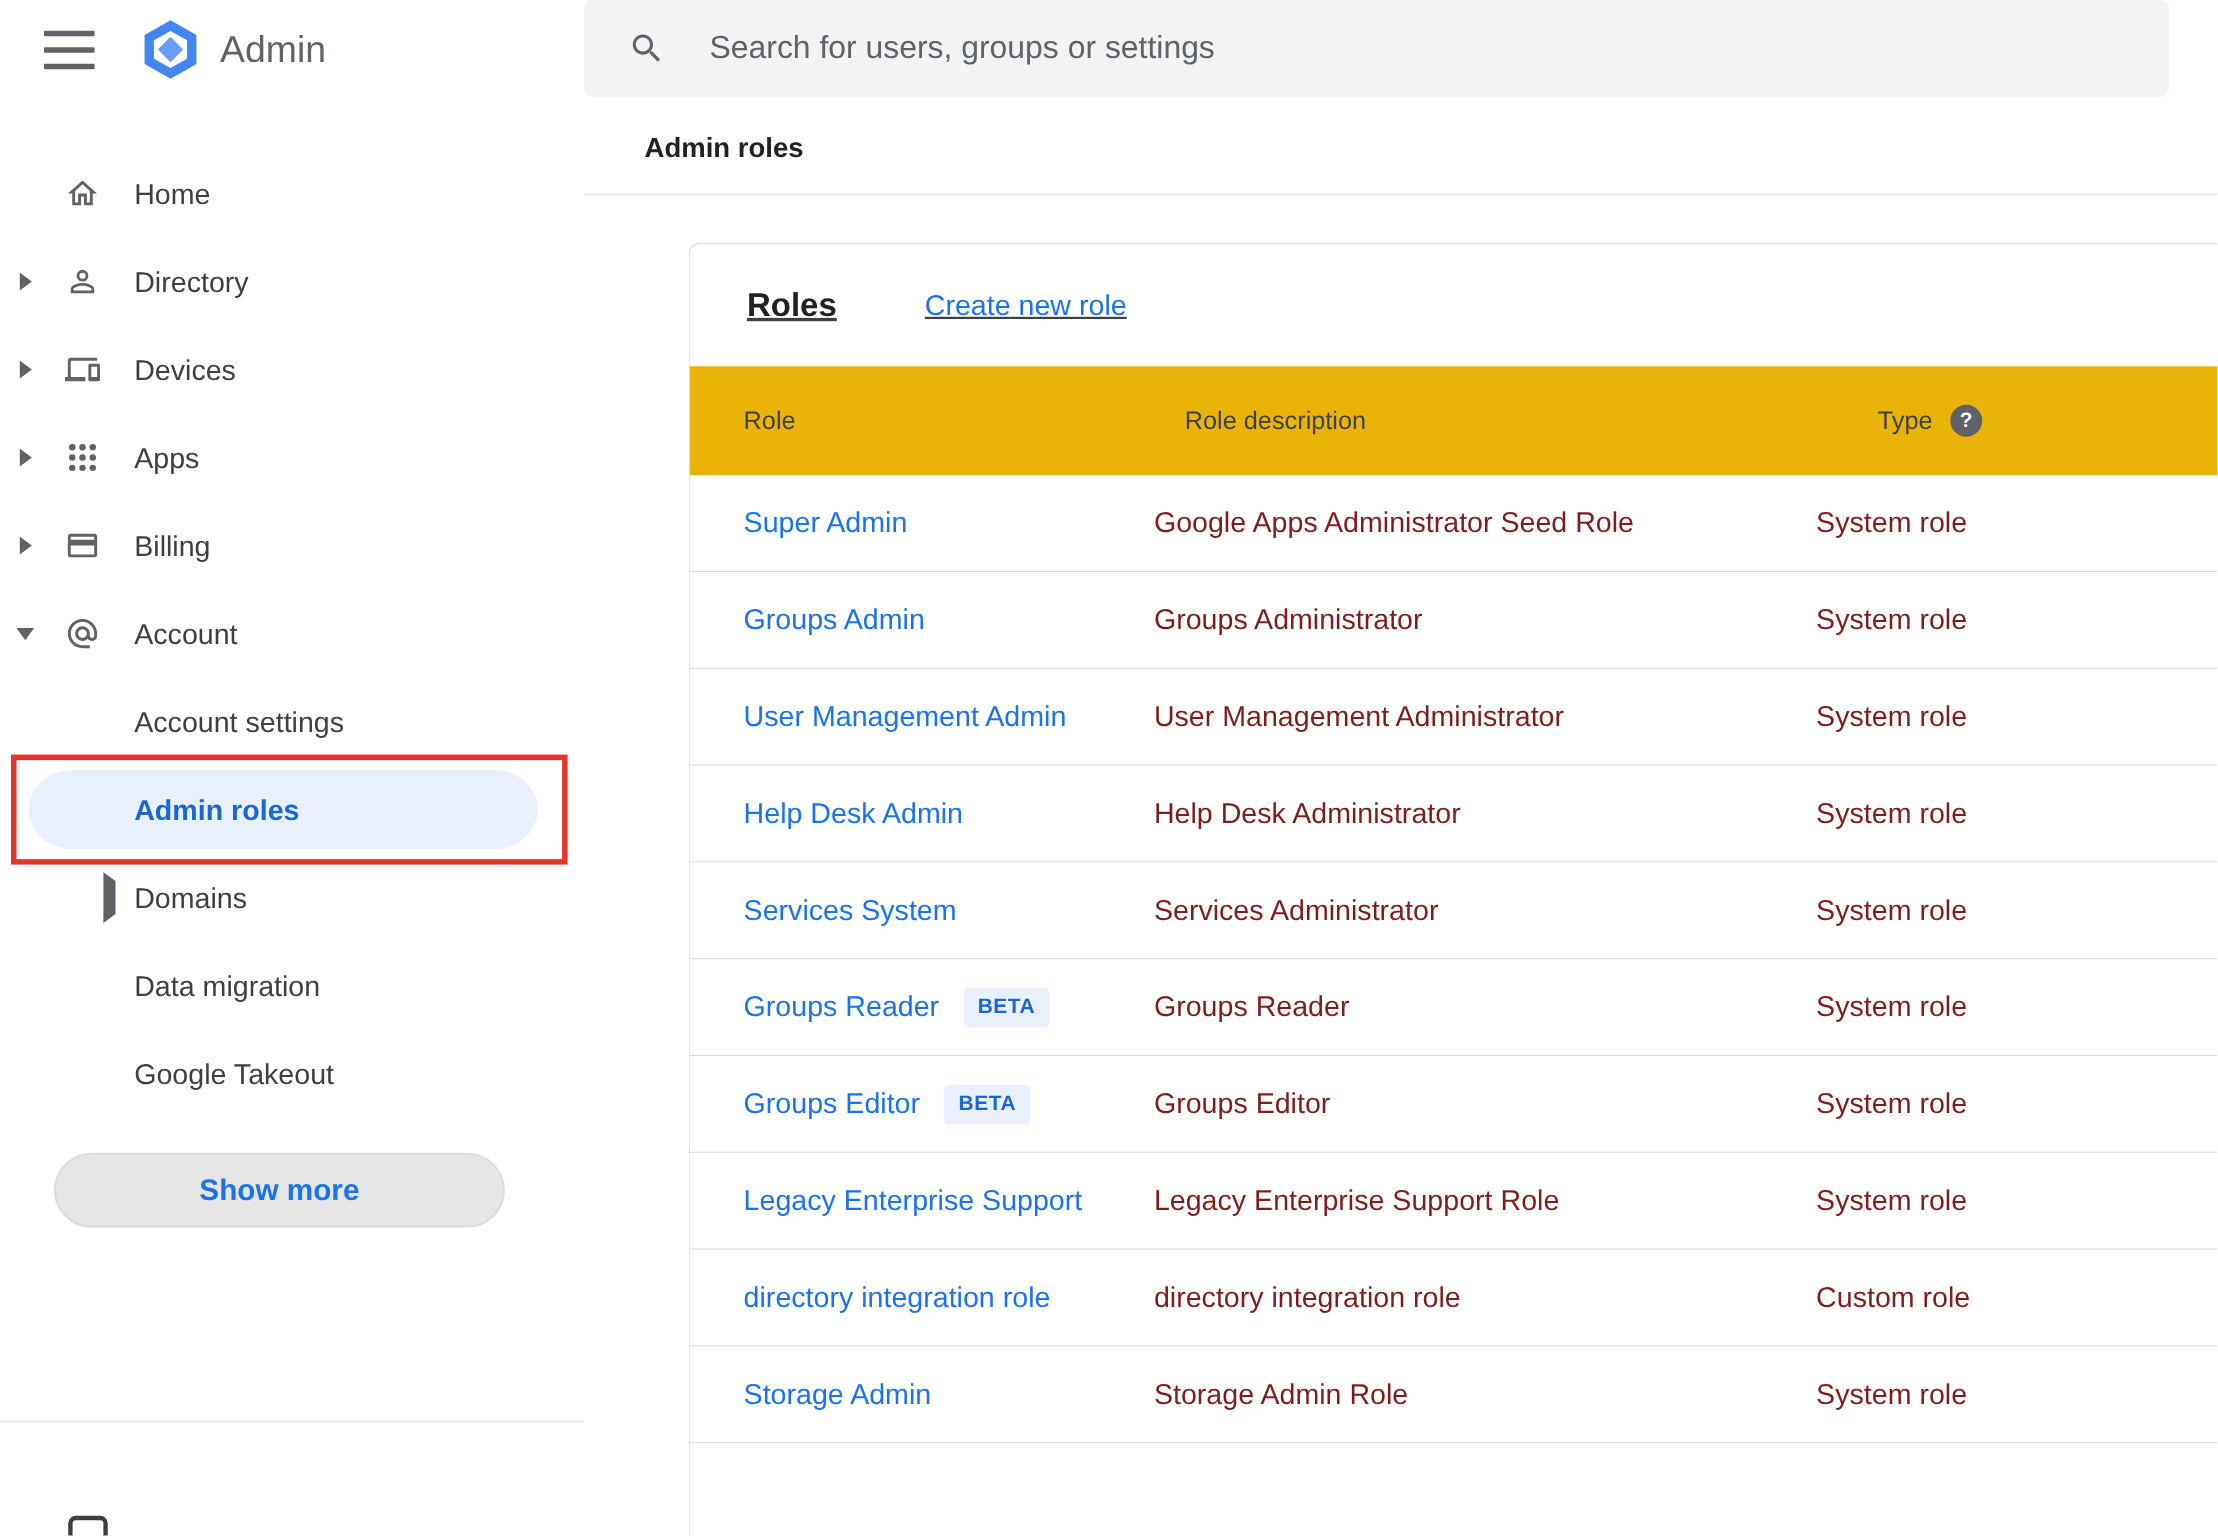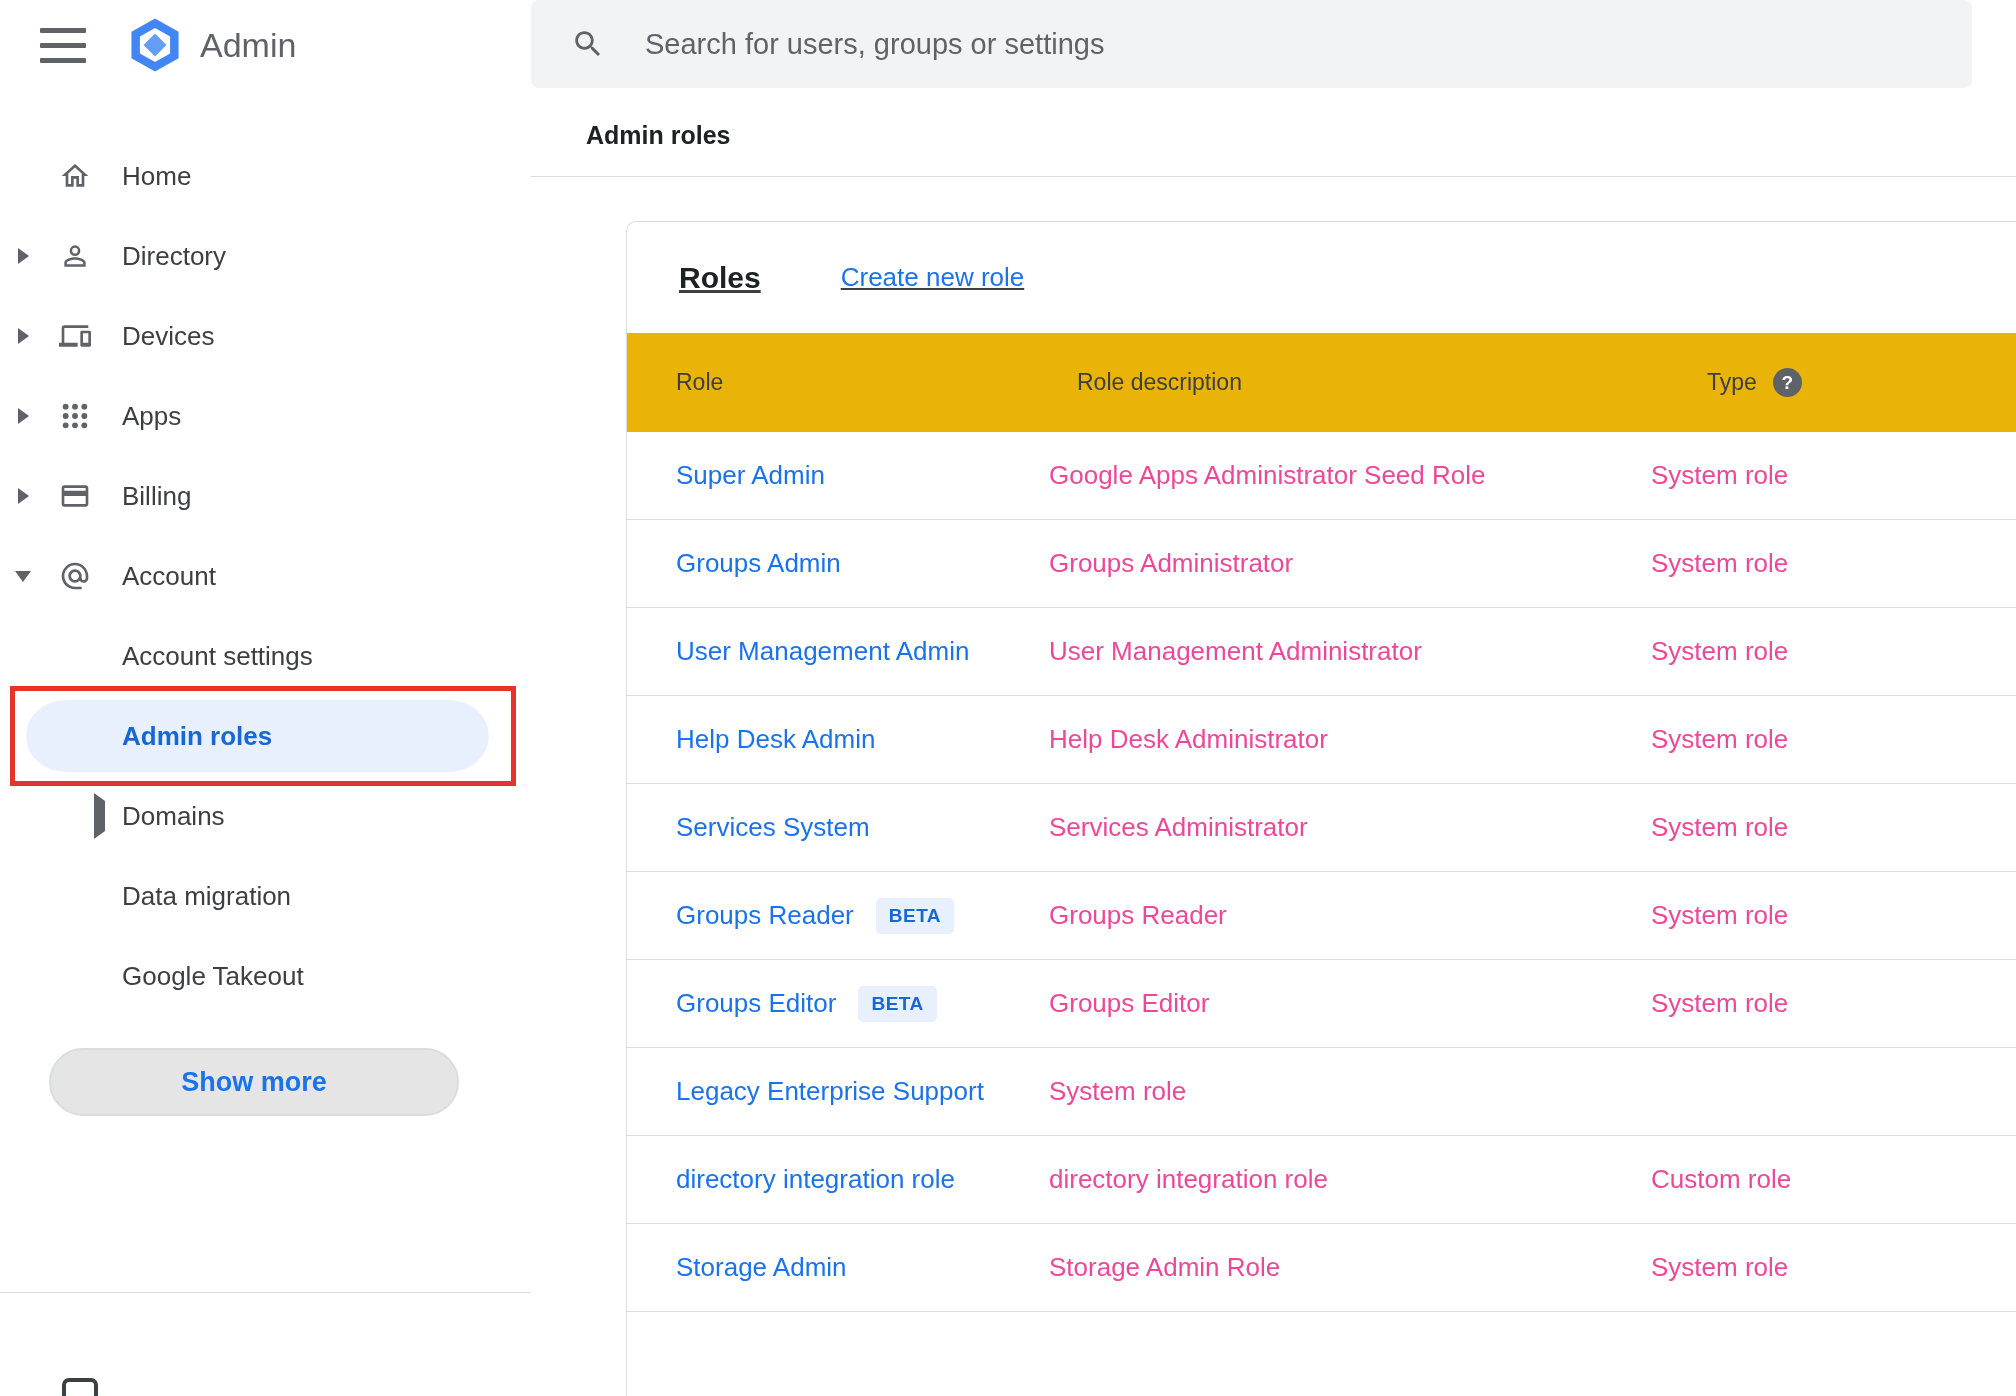--- a/index.html
+++ b/index.html
@@ -73,21 +73,21 @@
   .c1 { width:422px; padding-left:49px; display:flex; align-items:center; }
   .c2 { width:602px; }
   .c3 { flex:1; display:flex; align-items:center; }
   .help-icon { margin-left:16px; width:29px; height:29px; border-radius:50%; background:#5f6368; color:#fff;
                font-size:19px; font-weight:bold; display:flex; align-items:center; justify-content:center; cursor:pointer; }
 
   .t-row { height:88px; display:flex; align-items:center; border-bottom:1px solid #dadce0; font-size:26px; }
   .role-link { color:#1a73e8; text-decoration:none; cursor:pointer; }
   .badge { margin-left:22px; background:#e8f0fe; color:#1967d2; font-size:19px; font-weight:bold;
            padding:7px 13px; border-radius:5px; letter-spacing:0.5px; }
-  .desc, .type { color:#ec4899; }
+  .desc, .type { color:#7f1d1d; }
 </style>
 </head>
 <body>
 
 <aside class="sidebar">
 
   <div class="sb-header">
     <button class="menu-btn">
       <span></span>
         <span></span>
@@ -310,20 +310,21 @@
     </div>
     <div class="c2 desc">Groups Editor</div>
     <div class="c3 type">System role</div>
   </div>
 
   <div class="t-row">
     <div class="c1">
       <a class="role-link" href="#">Legacy Enterprise Support</a>
 
     </div>
+    <div class="c2 desc">Legacy Enterprise Support Role</div>
     <div class="c3 type">System role</div>
   </div>
 
   <div class="t-row">
     <div class="c1">
       <a class="role-link" href="#">directory integration role</a>
 
     </div>
     <div class="c2 desc">directory integration role</div>
     <div class="c3 type">Custom role</div>

